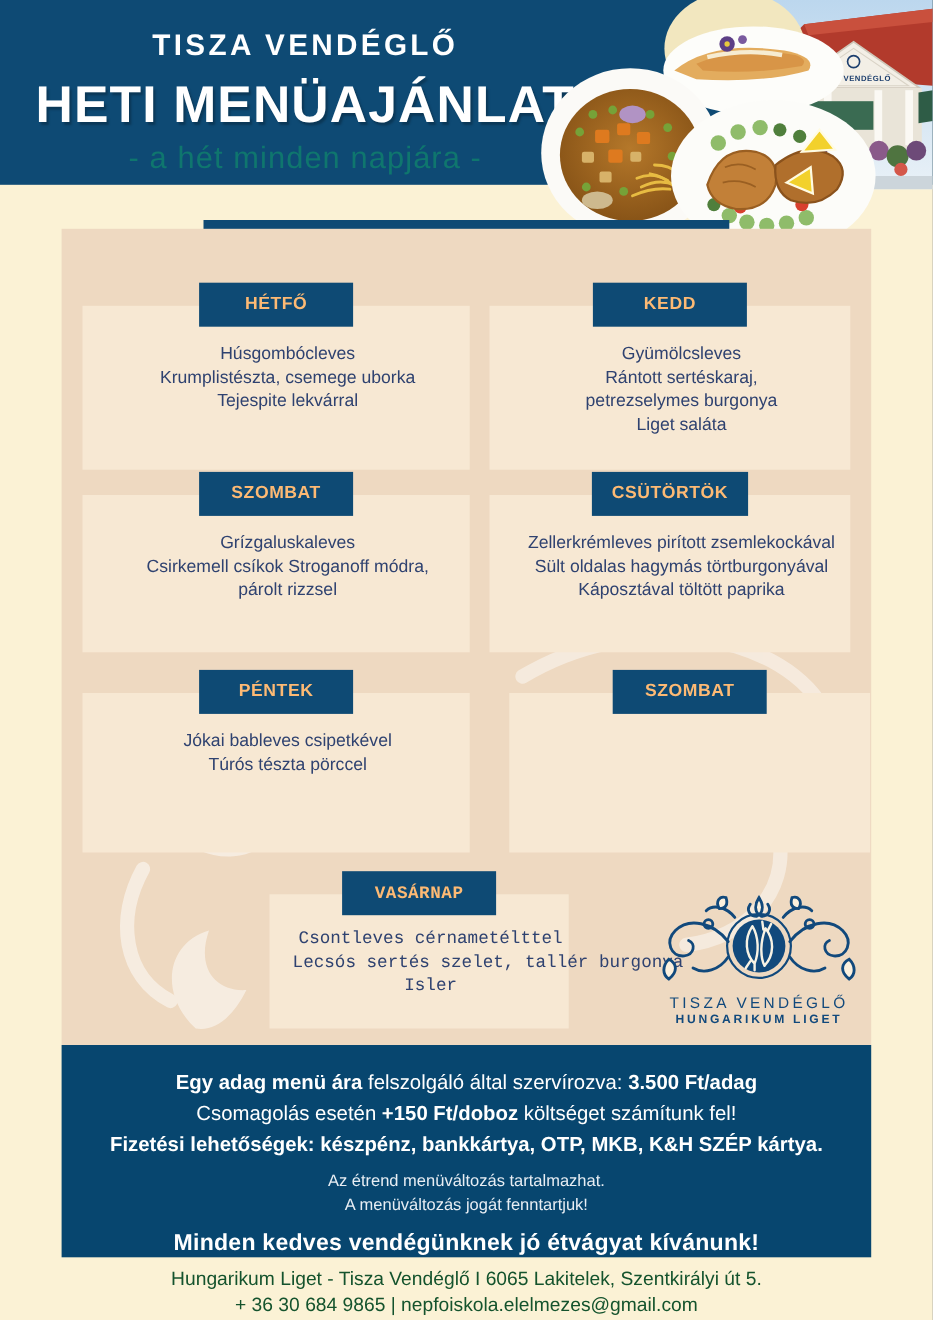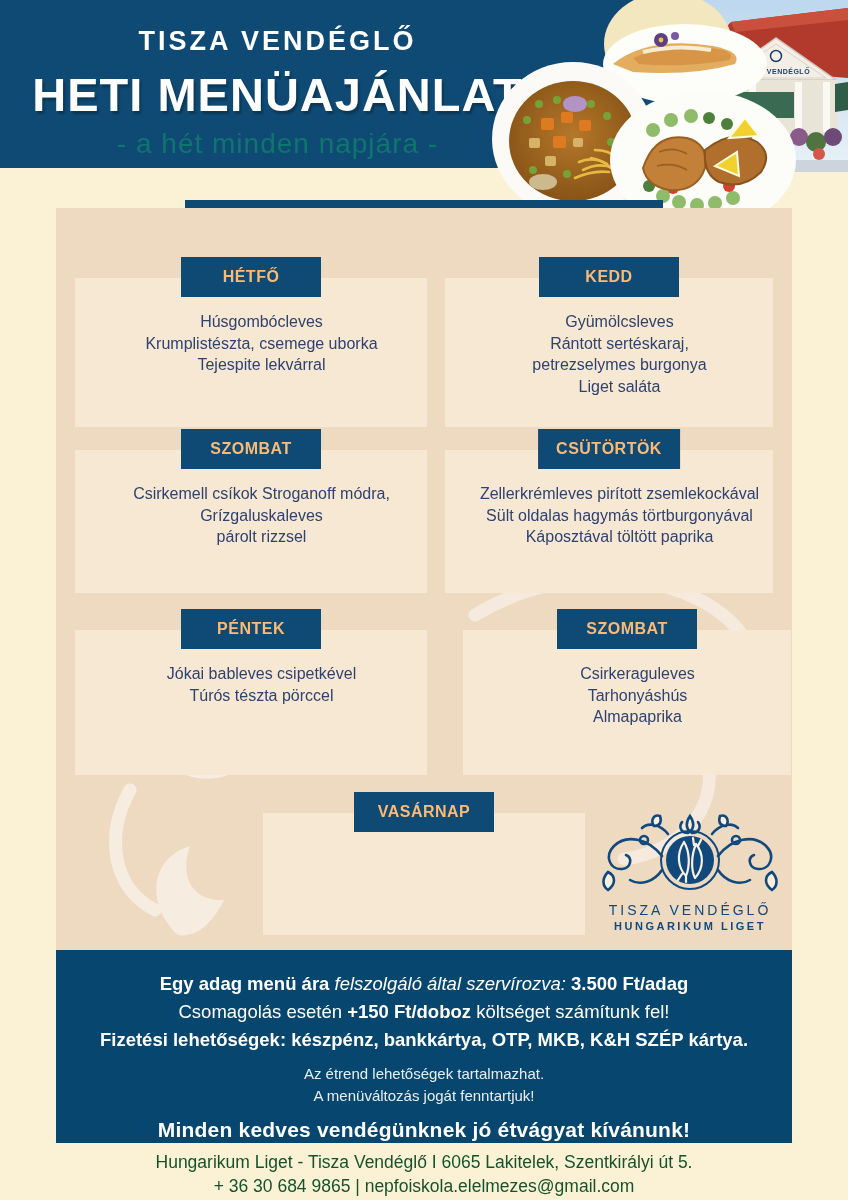--- a/index.html
+++ b/index.html
@@ -28,21 +28,21 @@
   .flourish.left{left:60px;top:600px;width:270px;height:350px;opacity:.5;}
   .flourish.right{left:460px;top:555px;width:340px;height:320px;opacity:.45;}
   
   .day-card{position:absolute;background:#f7e8d3;}
   .card-hetfo{left:75px;top:278px;width:352px;height:149px;}
   .card-kedd{left:445px;top:278px;width:328px;height:149px;}
   .card-szerda{left:75px;top:450px;width:352px;height:143px;}
   .card-csutortok{left:445px;top:450px;width:328px;height:143px;}
   .card-pentek{left:75px;top:630px;width:352px;height:145px;}
   .card-szombat{left:463px;top:630px;width:328px;height:145px;}
-  .card-vasarnap{left:263px;top:813px;width:322px;height:122px;}
+  .card-vasarnap{left:245px;top:813px;width:272px;height:122px;font-family:Liberation Mono, monospace;}
   .day-header{
     position:absolute;top:-21px;left:50%;transform:translateX(-50%);
     min-width:104px;height:40px;line-height:40px;padding:0 18px;background:#0e4a74;
     color:#fdba74;font-weight:bold;font-size:16px;letter-spacing:.5px;text-align:center;white-space:nowrap;
   }
   .items{padding-top:33px;text-align:center;color:#2f4270;font-size:16px;line-height:21.5px;}
   .card-vasarnap .items{padding-top:30px;}
   .menu-line{white-space:nowrap;padding-left:21px;}
   
   .logo-block{position:absolute;left:588px;top:812px;width:204px;text-align:center;color:#11497c;}
@@ -51,21 +51,21 @@
   
   .info-box{
     position:absolute;left:56px;top:950px;width:736px;height:193px;background:#07466f;
     color:#fff;text-align:center;
   }
   .info-l{font-size:18.5px;line-height:28px;}
   .info-l:first-child{padding-top:20px;}
   .info-small{font-size:15px;line-height:22px;color:#e8eef4;}
   .info-small.first{padding-top:9px;}
   .info-wish{font-size:21px;font-weight:bold;padding-top:11px;letter-spacing:.2px;}
-  .b{font-weight:bold;} .i{font-style:italic;}
+  .b{font-weight:bold;} .i{}
   
   .footer{position:absolute;left:0;top:1150px;width:848px;text-align:center;color:#14532d;font-size:17.5px;line-height:24px;}
 </style>
 </head>
 <body>
 
 <div class="page">
 
   <div class="header-band"></div>
   <div class="header-text">
@@ -226,50 +226,50 @@
     <div class="items">
         <div class="menu-line">Gyümölcsleves</div>
         <div class="menu-line">Rántott sertéskaraj,</div>
         <div class="menu-line">petrezselymes burgonya</div>
         <div class="menu-line">Liget saláta</div>
       </div>
   </div>
   <div class="day-card card-szerda">
     <div class="day-header">SZOMBAT</div>
     <div class="items">
+        <div class="menu-line">Grízgaluskaleves</div>
         <div class="menu-line">Csirkemell csíkok Stroganoff módra,</div>
-        <div class="menu-line">Grízgaluskaleves</div>
         <div class="menu-line">párolt rizzsel</div>
       </div>
   </div>
   <div class="day-card card-csutortok">
     <div class="day-header">CSÜTÖRTÖK</div>
     <div class="items">
         <div class="menu-line">Zellerkrémleves pirított zsemlekockával</div>
         <div class="menu-line">Sült oldalas hagymás törtburgonyával</div>
         <div class="menu-line">Káposztával töltött paprika</div>
       </div>
   </div>
   <div class="day-card card-pentek">
     <div class="day-header">PÉNTEK</div>
     <div class="items">
         <div class="menu-line">Jókai bableves csipetkével</div>
         <div class="menu-line">Túrós tészta pörccel</div>
       </div>
   </div>
   <div class="day-card card-szombat">
     <div class="day-header">SZOMBAT</div>
-    <div class="items">
-        <div class="menu-line">Csirkeraguleves</div>
-        <div class="menu-line">Tarhonyáshús</div>
-        <div class="menu-line">Almapaprika</div>
-      </div>
   </div>
   <div class="day-card card-vasarnap">
     <div class="day-header">VASÁRNAP</div>
+    <div class="items">
+        <div class="menu-line">Csontleves cérnametélttel</div>
+        <div class="menu-line">Lecsós sertés szelet, tallér burgonya</div>
+        <div class="menu-line">Isler</div>
+      </div>
   </div>
 
   <div class="logo-block">
     <svg width="184" height="82" viewBox="0 0 184 82">
       <g stroke="#11497c" stroke-width="2.6" fill="none" stroke-linecap="round">
 
         <path d="M92,4 C88,10 88,16 92,20 C96,16 96,10 92,4 Z" fill="#fbf0dd"></path>
         <path d="M84,10 C80,16 84,21 90,21 M100,10 C104,16 100,21 94,21"></path>
 
         <g>
@@ -299,21 +299,21 @@
       </g>
     </svg>
     <p class="logo-line1">TISZA VENDÉGLŐ</p>
     <p class="logo-line2">HUNGARIKUM LIGET</p>
   </div>
 
   <div class="info-box">
     <div class="info-l"><span class="b">Egy adag menü ára</span><span class="i"> felszolgáló által szervírozva: </span><span class="b">3.500 Ft/adag</span></div>
     <div class="info-l"><span>Csomagolás esetén </span><span class="b">+150 Ft/doboz</span><span> költséget számítunk fel!</span></div>
     <div class="info-l b">Fizetési lehetőségek: készpénz, bankkártya, OTP, MKB, K&amp;H SZÉP kártya.</div>
-    <div class="info-small first">Az étrend lehetőségek tartalmazhat.</div>
+    <div class="info-small first">Az étrend menüváltozás tartalmazhat.</div>
     <div class="info-small">A menüváltozás jogát fenntartjuk!</div>
     <div class="info-wish">Minden kedves vendégünknek jó étvágyat kívánunk!</div>
   </div>
 
   <div class="footer">
     <div>Hungarikum Liget - Tisza Vendéglő I 6065 Lakitelek, Szentkirályi út 5.</div>
     <div>+ 36 30 684 9865 | nepfoiskola.elelmezes@gmail.com</div>
   </div>
 
 </div>

